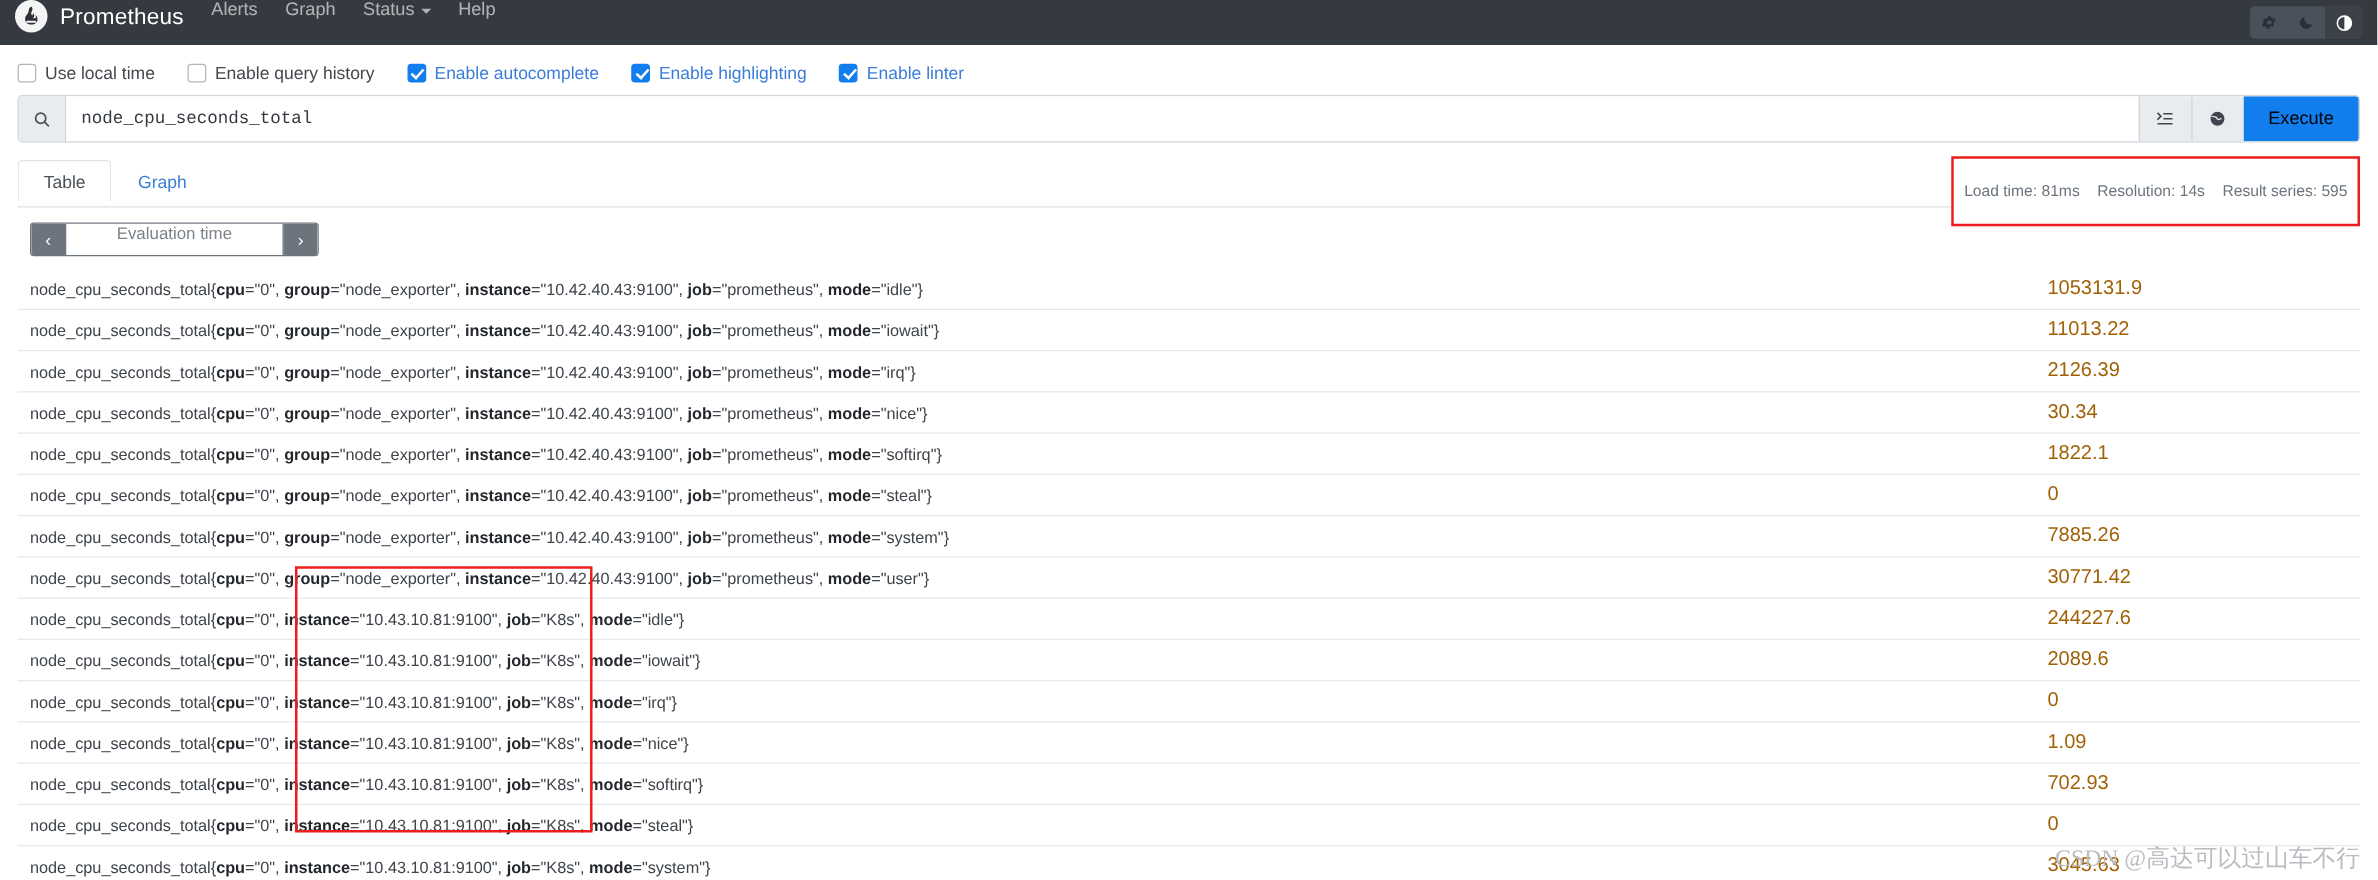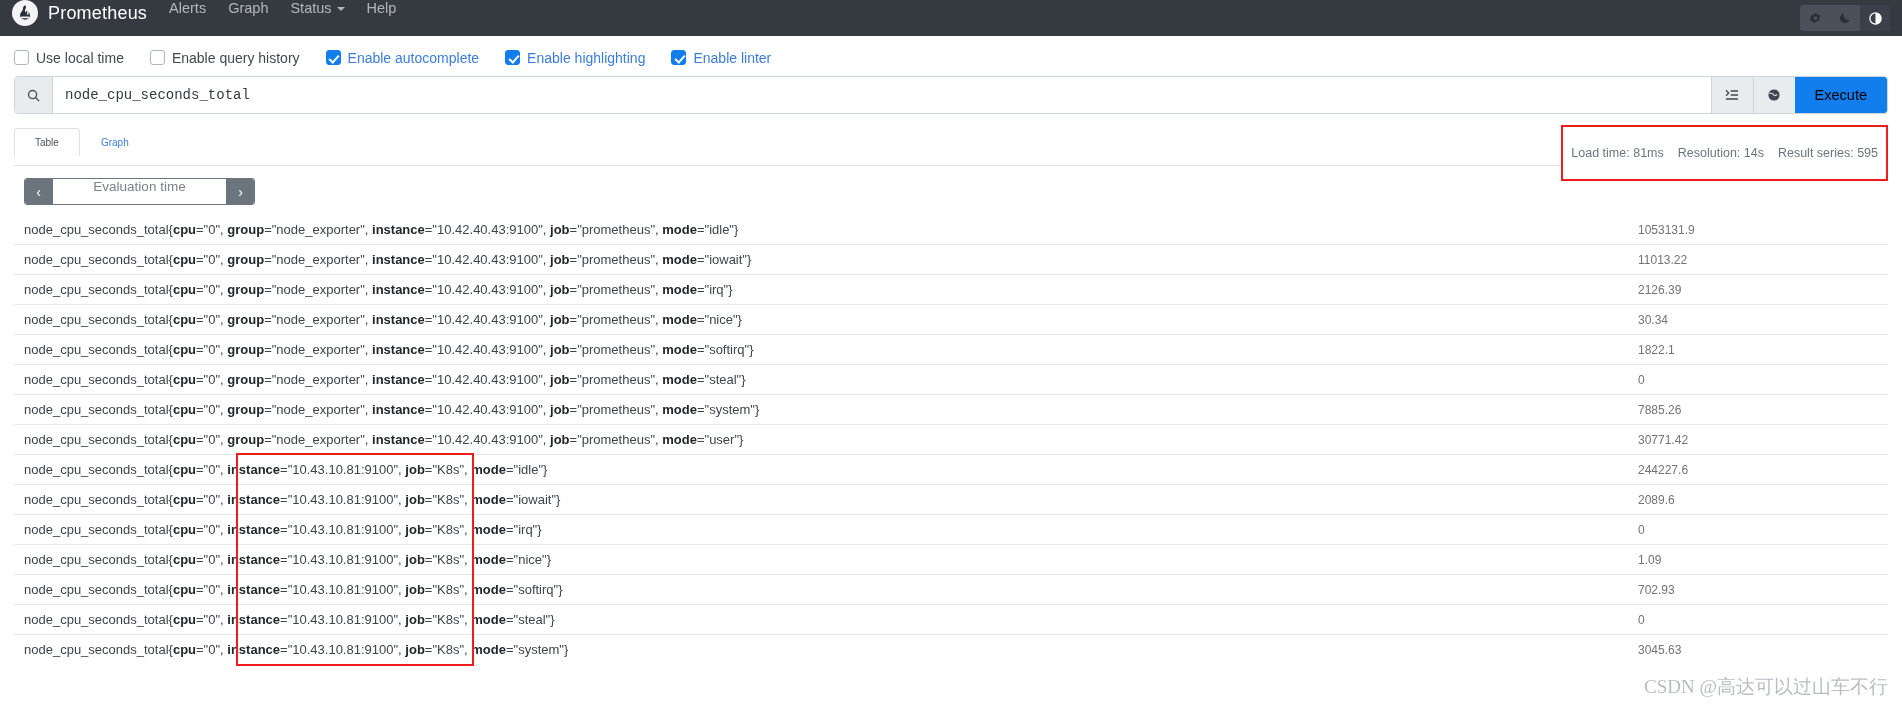--- a/index.html
+++ b/index.html
@@ -41,21 +41,21 @@
     width: 30px; height: 26px; display:flex; align-items:center; justify-content:center;
     cursor:pointer; color:#2b2f36;
   }
   .theme-btn.active { background:#3b4049; color:#ffffff; }
 
   
   .opts-row {
     display:flex; align-items:center; gap: 26px;
     padding: 14px 14px 10px 14px;
   }
-  .opt { display:flex; align-items:flex-start; gap:7px; cursor:pointer; }
+  .opt { display:flex; align-items:center; gap:7px; cursor:pointer; }
   .cb {
     width:15px; height:15px; border-radius:3px; border:1px solid #adb5bd;
     background:#fff; flex: 0 0 auto; position:relative;
   }
   .cb.checked { background:#127ded; border-color:#127ded; }
   .cb.checked:after {
     content:""; position:absolute; left:4.5px; top:1.5px;
     width:4px; height:8px; border:solid #fff; border-width:0 2px 2px 0;
     transform: rotate(42deg);
   }
@@ -83,21 +83,21 @@
   .q-exec {
     background:#127ded; color:#000000; font-size:14.5px;
     display:flex; align-items:center; justify-content:center;
     padding: 0 20px; cursor:pointer; white-space:nowrap;
   }
 
   
   .tabs-row { position:relative; margin: 14px 14px 0 14px; height: 38px; }
   .tabs { display:flex; position:relative; z-index:2; }
   .tab {
-    padding: 8px 20px; font-size:10px; cursor:pointer;
+    padding: 8px 20px; font-size:14px; cursor:pointer;
     border:1px solid transparent; border-bottom:none;
     border-radius: 4px 4px 0 0; color:#3b7dd8; margin-bottom:-1px;
   }
   .tab.active { color:#495057; background:#fff; border-color:#dee2e6 #dee2e6 #fff; }
   .tabs-underline {
     position:absolute; left:0; right:0; bottom:0; height:1px; background:#dee2e6; z-index:1;
   }
   .meta-box {
     position:absolute; right:0; top:-3px;
     border:2px solid #ee1c1c; background:#fff; padding: 19px 8px;
@@ -121,21 +121,21 @@
     border-left:1px solid #6c757d; border-right:1px solid #6c757d;
   }
 
   
   .table-wrap { margin: 10px 14px 0 14px; position:relative; }
   .res-table { width:100%; border-collapse: collapse; table-layout: fixed; }
   .res-table tr { border-top: 1px solid #e6e8ea; }
   .res-table tr:first-child { border-top: none; }
   .res-table td { padding: 7px 10px; vertical-align: middle; }
   .cell-metric { font-size:13px; color:#3e444a; white-space:nowrap; overflow:hidden; }
-  .cell-value  { font-size:12px; color:#737373; width: 260px; padding-left: 26px; }
+  .cell-value  { font-size:16px; color:#a16207; width: 260px; padding-left: 26px; }
   .mname { color:#3e444a; }
   .lname { font-weight:bold; color:#23272b; }
   .lval  { color:#3e444a; }
   .punc  { color:#3e444a; }
 
   
   .k8s-box {
     position:absolute; border:2px solid #ee1c1c; pointer-events:none; z-index:5;
   }
 

